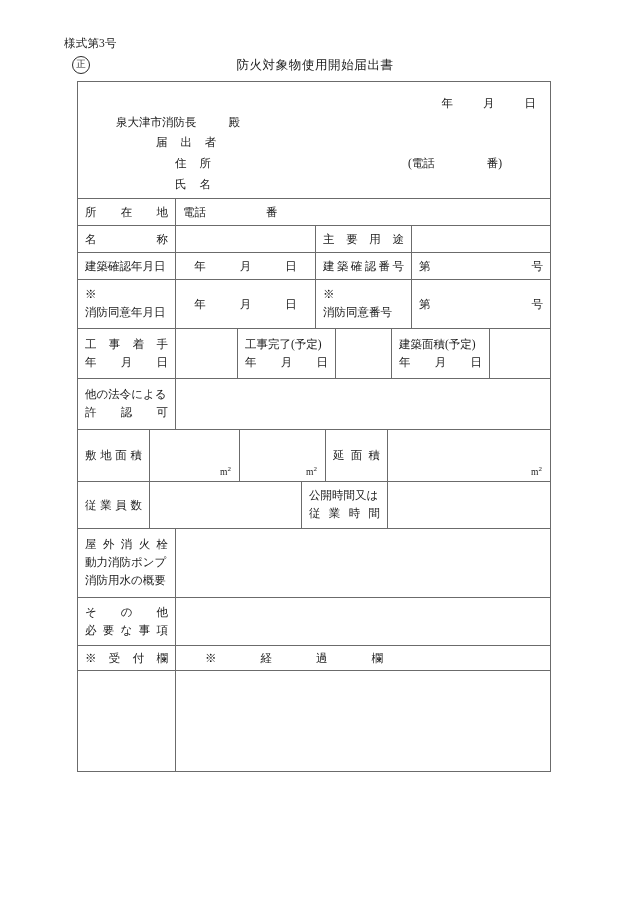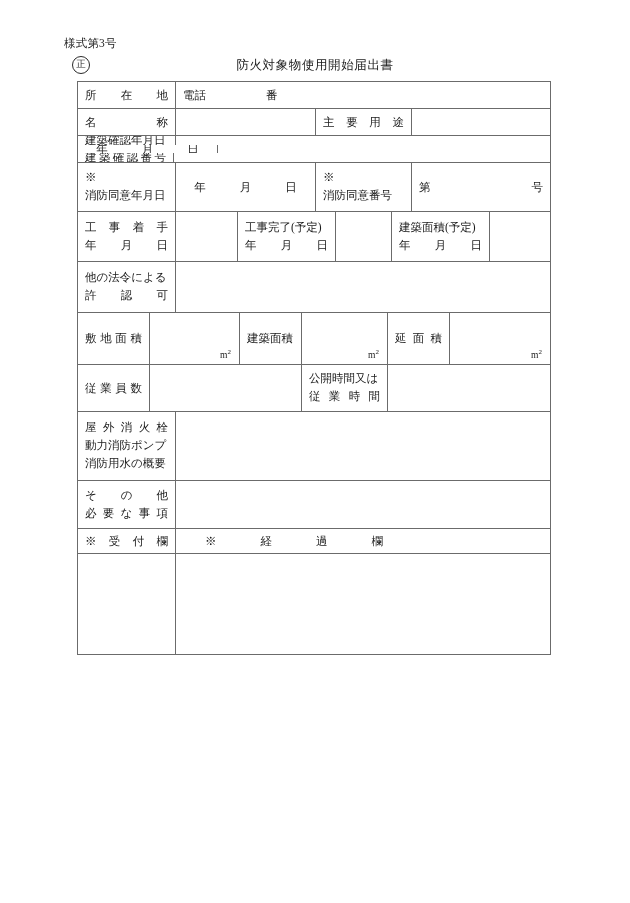--- a/index.html
+++ b/index.html
@@ -180,21 +180,21 @@
     right: 8px;
     bottom: 4px;
     font-size: 9.5px;
   }
   .area-val .unit sup { font-size: 7px; vertical-align: super; }
   .blank { }
 
   
   .h-loc   { height: 27px; }
   .h-name  { height: 27px; }
-  .h-bldg  { height: 27px; flex-direction: column; }
+  .h-bldg  { height: 27px; }
   .h-cons  { height: 49px; }
   .h-work  { height: 50px; }
   .h-permit{ height: 51px; }
   .h-area  { height: 52px; }
   .h-emp   { height: 47px; }
   .h-hyd   { height: 69px; }
   .h-other { height: 48px; }
   .h-recv  { height: 25px; }
   .h-box   { height: 100px; }
 
@@ -206,20 +206,34 @@
 <body>
 
 <div class="page">
 
   <div class="form-no">様式第3号</div>
   <div class="seal-mark">正</div>
   <div class="doc-title">防火対象物使用開始届出書</div>
 
   <div class="frame">
 
+    <div class="salutation">
+      <div class="sal-date">
+        <span class="y">年</span><span class="m">月</span><span class="d">日</span>
+      </div>
+      <div class="sal-chief">
+        <span>泉大津市消防長</span><span class="dono">殿</span>
+      </div>
+      <div class="sal-applicant">届 出 者</div>
+      <div class="sal-addr-label">住 所</div>
+      <div class="sal-tel">
+        <span>(電話</span><span class="num">番)</span>
+      </div>
+      <div class="sal-name-label">氏 名</div>
+    </div>
 
     <div class="row h-loc">
       <div class="cell lbl w-label">
         <span class="spread">
             <span>所</span>
             <span>在</span>
             <span>地</span>
           </span>
       </div>
       <div class="cell tel-cell" style="flex:1">
@@ -348,23 +362,20 @@
         <span class="spread">
             <span>敷</span>
             <span>地</span>
             <span>面</span>
             <span>積</span>
           </span>
       </div>
       <div class="cell area-val" style="width:90px">
         <span class="unit"><span>m</span><sup>2</sup></span>
       </div>
-      <div class="cell lbl" style="width:62px">
-        <span>建築面積</span>
-      </div>
       <div class="cell area-val" style="width:86px">
         <span class="unit"><span>m</span><sup>2</sup></span>
       </div>
       <div class="cell lbl" style="width:62px">
         <span class="spread">
             <span>延</span>
             <span>面</span>
             <span>積</span>
           </span>
       </div>

